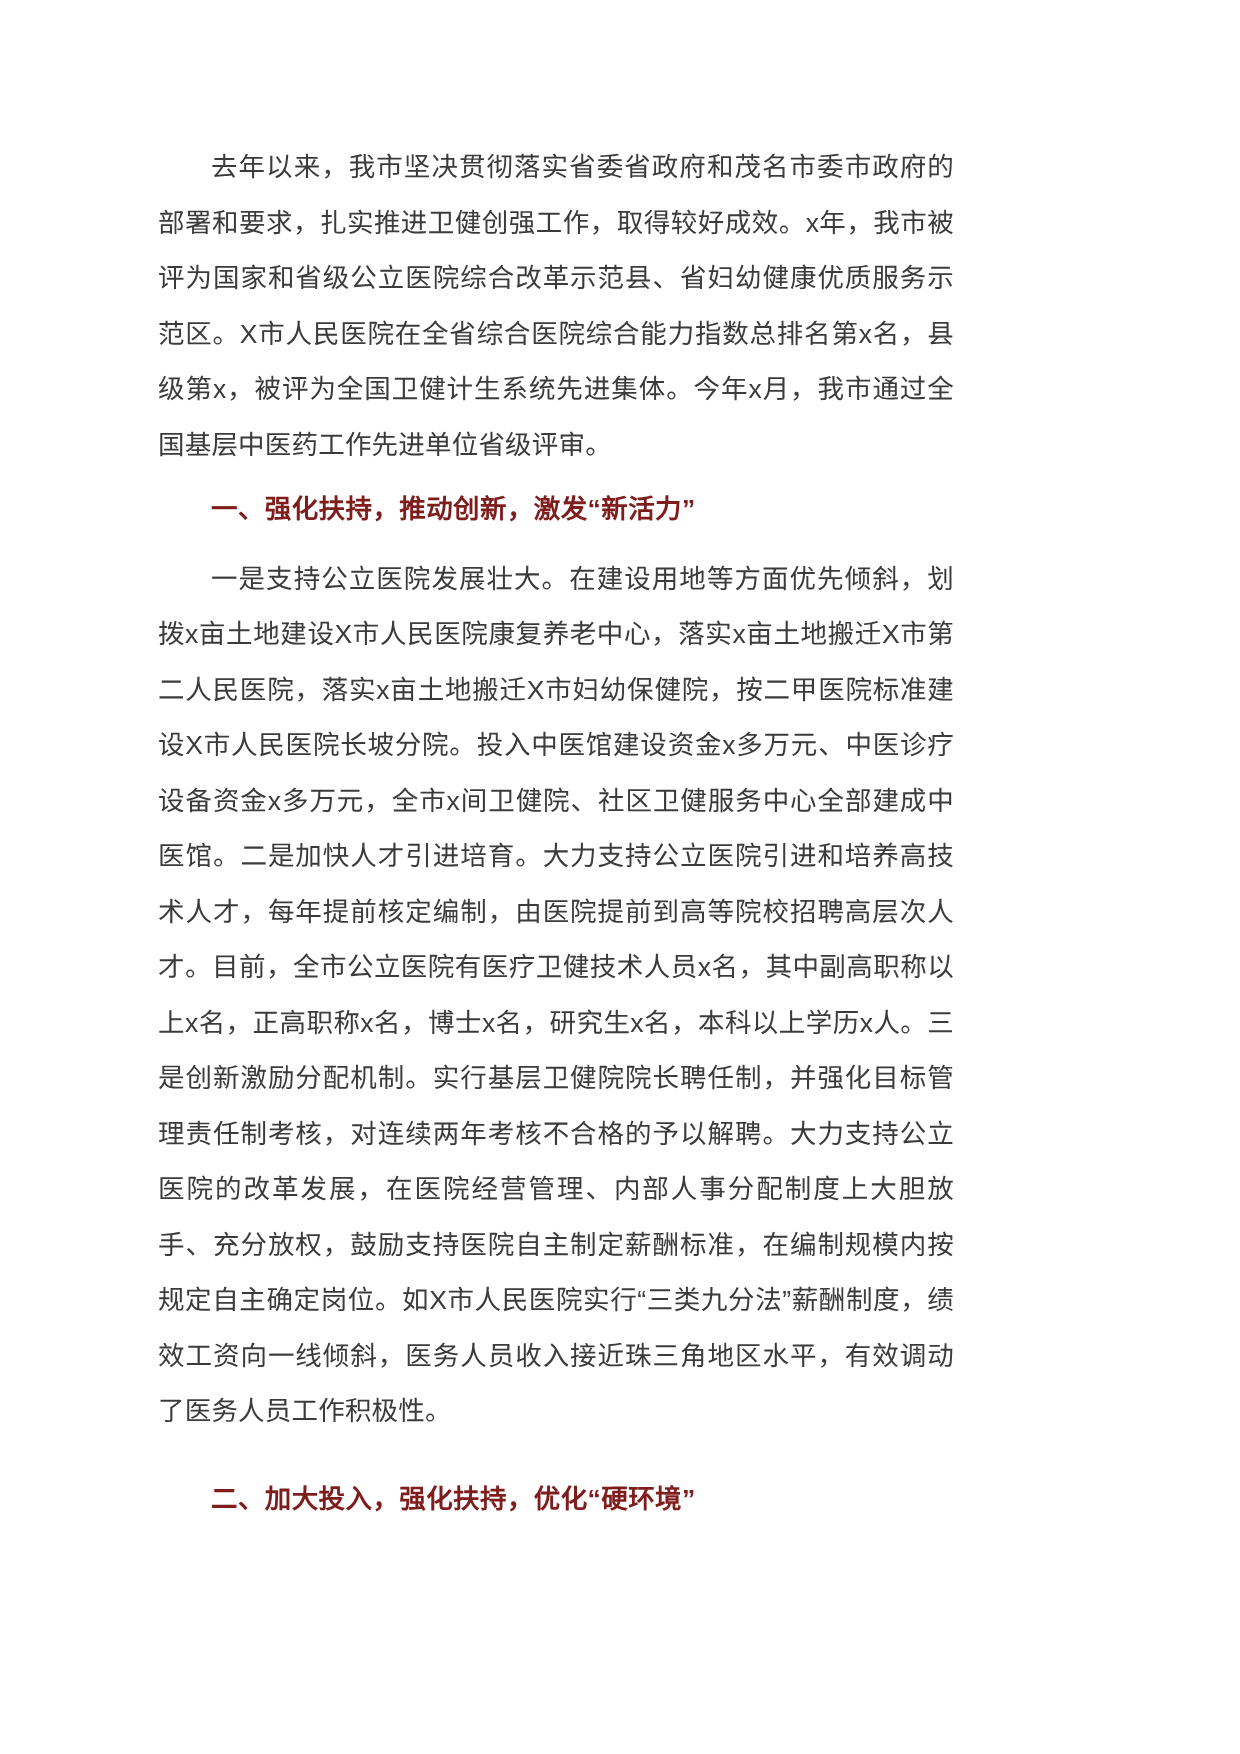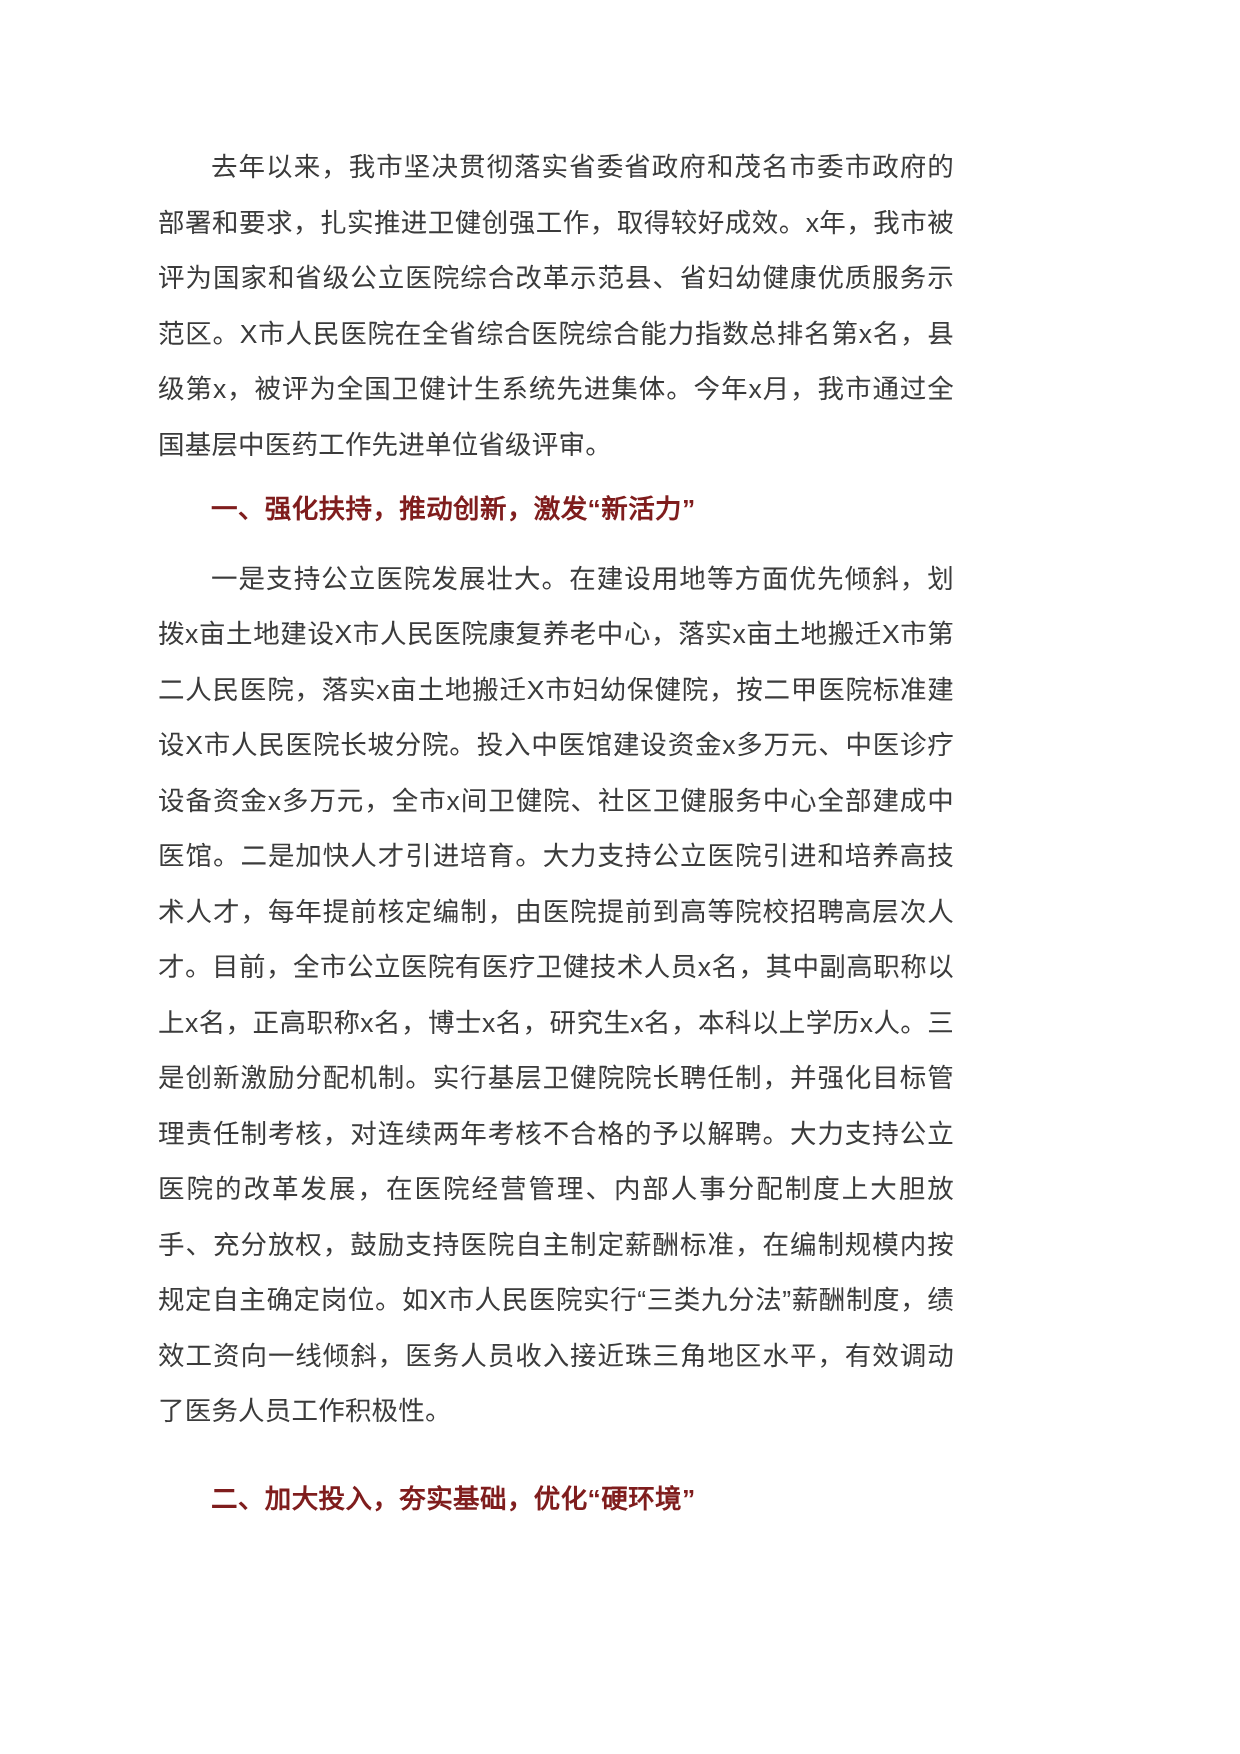--- a/index.html
+++ b/index.html
@@ -59,16 +59,16 @@
     <div class="spacer-sm"></div>
 
     <p class="heading">一、强化扶持，推动创新，激发“新活力”</p>
 
     <div class="spacer-md"></div>
 
     <p class="para">一是支持公立医院发展壮大。在建设用地等方面优先倾斜，划拨x亩土地建设X市人民医院康复养老中心，落实x亩土地搬迁X市第二人民医院，落实x亩土地搬迁X市妇幼保健院，按二甲医院标准建设X市人民医院长坡分院。投入中医馆建设资金x多万元、中医诊疗设备资金x多万元，全市x间卫健院、社区卫健服务中心全部建成中医馆。二是加快人才引进培育。大力支持公立医院引进和培养高技术人才，每年提前核定编制，由医院提前到高等院校招聘高层次人才。目前，全市公立医院有医疗卫健技术人员x名，其中副高职称以上x名，正高职称x名，博士x名，研究生x名，本科以上学历x人。三是创新激励分配机制。实行基层卫健院院长聘任制，并强化目标管理责任制考核，对连续两年考核不合格的予以解聘。大力支持公立医院的改革发展，在医院经营管理、内部人事分配制度上大胆放手、充分放权，鼓励支持医院自主制定薪酬标准，在编制规模内按规定自主确定岗位。如X市人民医院实行“三类九分法”薪酬制度，绩效工资向一线倾斜，医务人员收入接近珠三角地区水平，有效调动了医务人员工作积极性。</p>
 
     <div class="spacer-lg"></div>
 
-    <p class="heading">二、加大投入，夯实基础，优化“硬环境”</p>
+    <p class="heading">二、加大投入，强化扶持，优化“硬环境”</p>
 
   </div>
 </div>
 
 </body></html>

